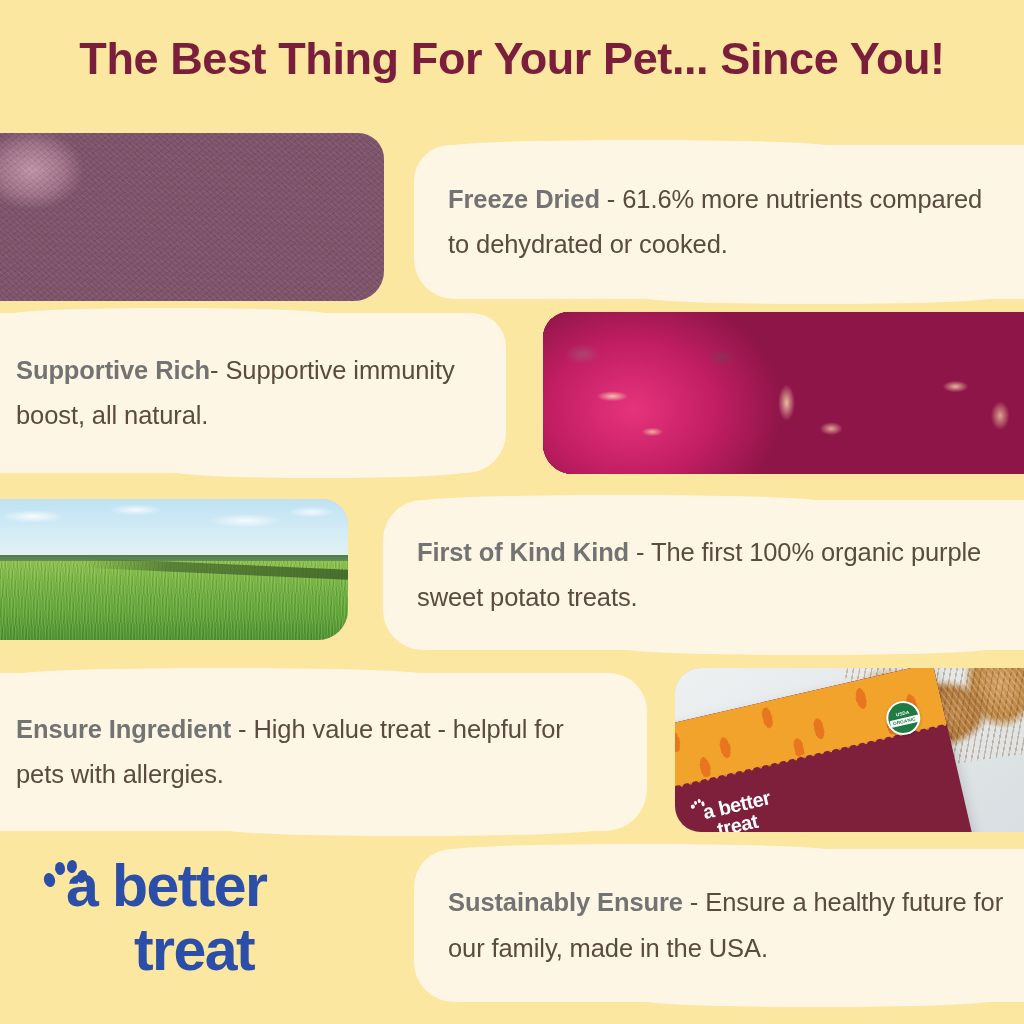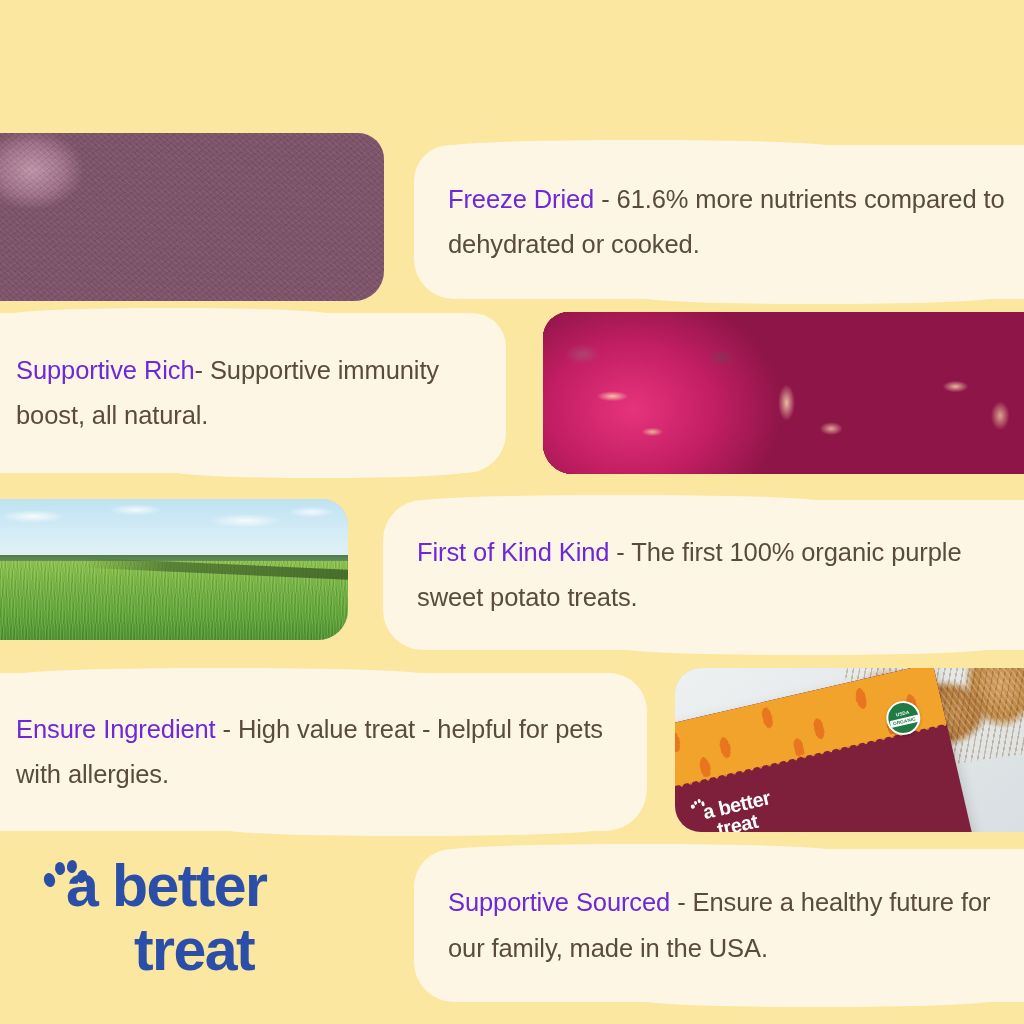--- a/index.html
+++ b/index.html
@@ -50,22 +50,22 @@
     align-items: center;
   }
   .card-text {
     color: #5A4A3F;
     font-size: 25.5px;
     line-height: 1.78;
     padding: 0 34px;
     letter-spacing: -0.1px;
   }
   .card-text b {
-    font-weight: normal;
-    color: #6d28d9;
+    font-weight: bold;
+    color: #737373;
   }
 
   
   #photo-freeze-dried { left: -16px; top: 133px;  width: 400px; height: 168px; border-radius: 0 26px 30px 0; }
   #card-freeze-dried  { left: 414px; top: 145px;  width: 626px; height: 154px; border-radius: 36px 0 0 40px; }
 
   #card-antioxidant   { left: -18px; top: 313px;  width: 524px; height: 160px; border-radius: 0 34px 40px 0; }
   #photo-potatoes     { left: 543px; top: 312px;  width: 497px; height: 162px; border-radius: 26px 0 0 30px; }
 
   #photo-field        { left: -18px; top: 499px;  width: 366px; height: 141px; border-radius: 0 26px 30px 0; }
@@ -330,20 +330,21 @@
   #brand-paw i:nth-child(1) { left: 0px;  top: 13px; width: 11px; height: 14px; transform: rotate(-18deg); }
   #brand-paw i:nth-child(2) { left: 11px; top: 2px;  width: 10px; height: 13px; transform: rotate(-6deg); }
   #brand-paw i:nth-child(3) { left: 23px; top: 0px;  width: 10px; height: 13px; transform: rotate(6deg);  }
   #brand-paw i:nth-child(4) { left: 33px; top: 10px; width: 10px; height: 13px; transform: rotate(18deg); }
 </style>
 </head>
 <body>
 
 <div id="infographic">
 
+  <div class="headline">The Best Thing For Your Pet... Since You!</div>
 
   <div class="photo" id="photo-freeze-dried">
     <div class="fd-bg"></div>
     <div class="fd-grain"></div>
   </div>
 
   <div class="card" id="card-freeze-dried">
     <div class="card-text">
       <b>Freeze Dried</b><span> - </span><span>61.6% more nutrients compared to dehydrated or cooked.</span>
     </div>
@@ -410,17 +411,17 @@
         <i></i>
         <i></i>
         <i></i>
       </div>
     <div class="brand-line brand-l1">a better</div>
     <div class="brand-line brand-l2">treat</div>
   </div>
 
   <div class="card" id="card-sustainably">
     <div class="card-text">
-      <b>Supportive Sourced</b><span> - </span><span>Ensure a healthy future for our family, made in the USA.</span>
+      <b>Sustainably Ensure</b><span> - </span><span>Ensure a healthy future for our family, made in the USA.</span>
     </div>
   </div>
 
 </div>
 
 </body></html>

